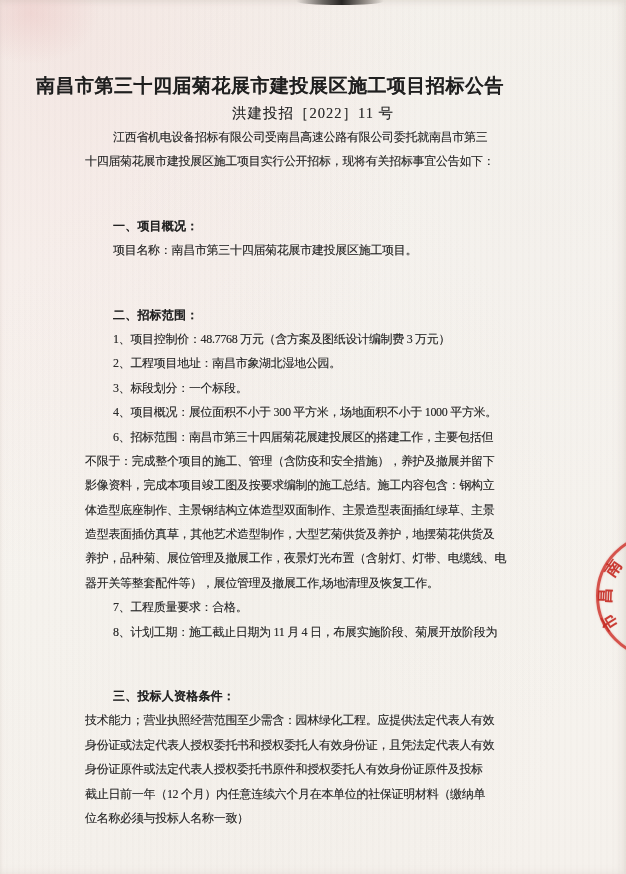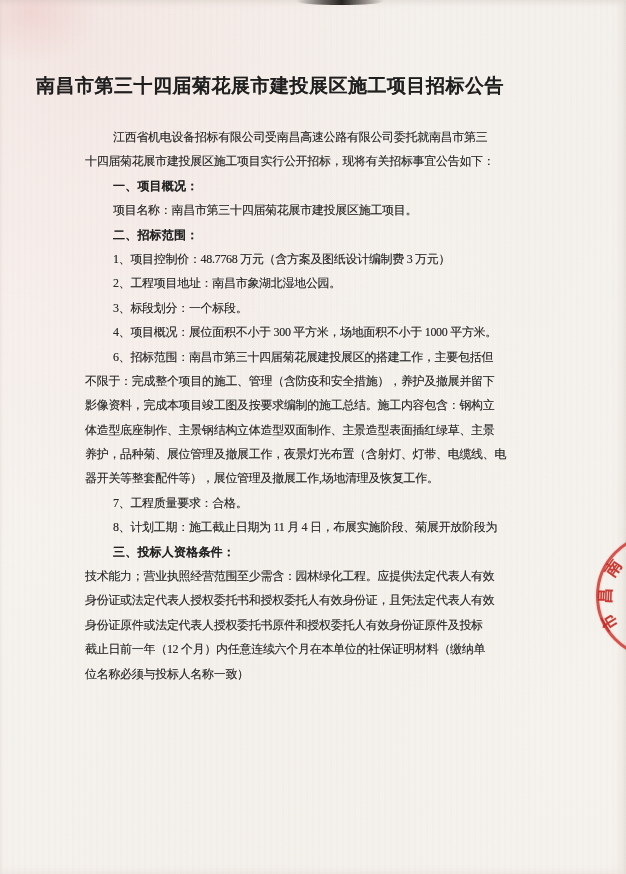--- a/index.html
+++ b/index.html
@@ -44,20 +44,21 @@
     height:24.4px; line-height:24.4px;
     font-size:12px; letter-spacing:-0.3px;
     color:#2c2c2c; white-space:nowrap;
     text-shadow:0 0 0.5px rgba(44,44,44,0.5);
   }
   .line.indent { padding-left:28px; }
   .line.head {
     font-family:"Liberation Sans","DejaVu Sans",sans-serif;
     font-weight:700; color:#222;
     letter-spacing:0.2px;
+    margin-top:40px;
   }
   
   .seal-circle {
     position:absolute; left:596px; top:533px;
     width:120px; height:120px;
     border:3px solid rgba(206,48,40,0.82);
     border-radius:50%;
     box-shadow:0 0 2px rgba(206,48,40,0.35), inset 0 0 2px rgba(206,48,40,0.3);
   }
   .seal-ch {
@@ -86,35 +87,37 @@
 </style>
 </head>
 <body>
 
 <div class="page">
   <div class="striation"></div>
   <div class="blotch-corner"></div>
   <div class="smudge-top"></div>
 
   <div class="doc-title">南昌市第三十四届菊花展市建投展区施工项目招标公告</div>
+  <div class="doc-number">洪建投招［2022］11 号</div>
 
   <div class="doc-body">
       <div class="line indent">江西省机电设备招标有限公司受南昌高速公路有限公司委托就南昌市第三</div>
       <div class="line">十四届菊花展市建投展区施工项目实行公开招标，现将有关招标事宜公告如下：</div>
       <div class="line indent head">一、项目概况：</div>
       <div class="line indent">项目名称：南昌市第三十四届菊花展市建投展区施工项目。</div>
       <div class="line indent head">二、招标范围：</div>
       <div class="line indent">1、项目控制价：48.7768 万元（含方案及图纸设计编制费 3 万元）</div>
       <div class="line indent">2、工程项目地址：南昌市象湖北湿地公园。</div>
       <div class="line indent">3、标段划分：一个标段。</div>
       <div class="line indent">4、项目概况：展位面积不小于 300 平方米，场地面积不小于 1000 平方米。</div>
       <div class="line indent">6、招标范围：南昌市第三十四届菊花展建投展区的搭建工作，主要包括但</div>
       <div class="line">不限于：完成整个项目的施工、管理（含防疫和安全措施），养护及撤展并留下</div>
       <div class="line">影像资料，完成本项目竣工图及按要求编制的施工总结。施工内容包含：钢构立</div>
       <div class="line">体造型底座制作、主景钢结构立体造型双面制作、主景造型表面插红绿草、主景</div>
+      <div class="line">造型表面插仿真草，其他艺术造型制作，大型艺菊供货及养护，地摆菊花供货及</div>
       <div class="line">养护，品种菊、展位管理及撤展工作，夜景灯光布置（含射灯、灯带、电缆线、电</div>
       <div class="line">器开关等整套配件等），展位管理及撤展工作,场地清理及恢复工作。</div>
       <div class="line indent">7、工程质量要求：合格。</div>
       <div class="line indent">8、计划工期：施工截止日期为 11 月 4 日，布展实施阶段、菊展开放阶段为</div>
       <div class="line indent head">三、投标人资格条件：</div>
       <div class="line">技术能力；营业执照经营范围至少需含：园林绿化工程。应提供法定代表人有效</div>
       <div class="line">身份证或法定代表人授权委托书和授权委托人有效身份证，且凭法定代表人有效</div>
       <div class="line">身份证原件或法定代表人授权委托书原件和授权委托人有效身份证原件及投标</div>
       <div class="line">截止日前一年（12 个月）内任意连续六个月在本单位的社保证明材料（缴纳单</div>
       <div class="line">位名称必须与投标人名称一致）</div>

